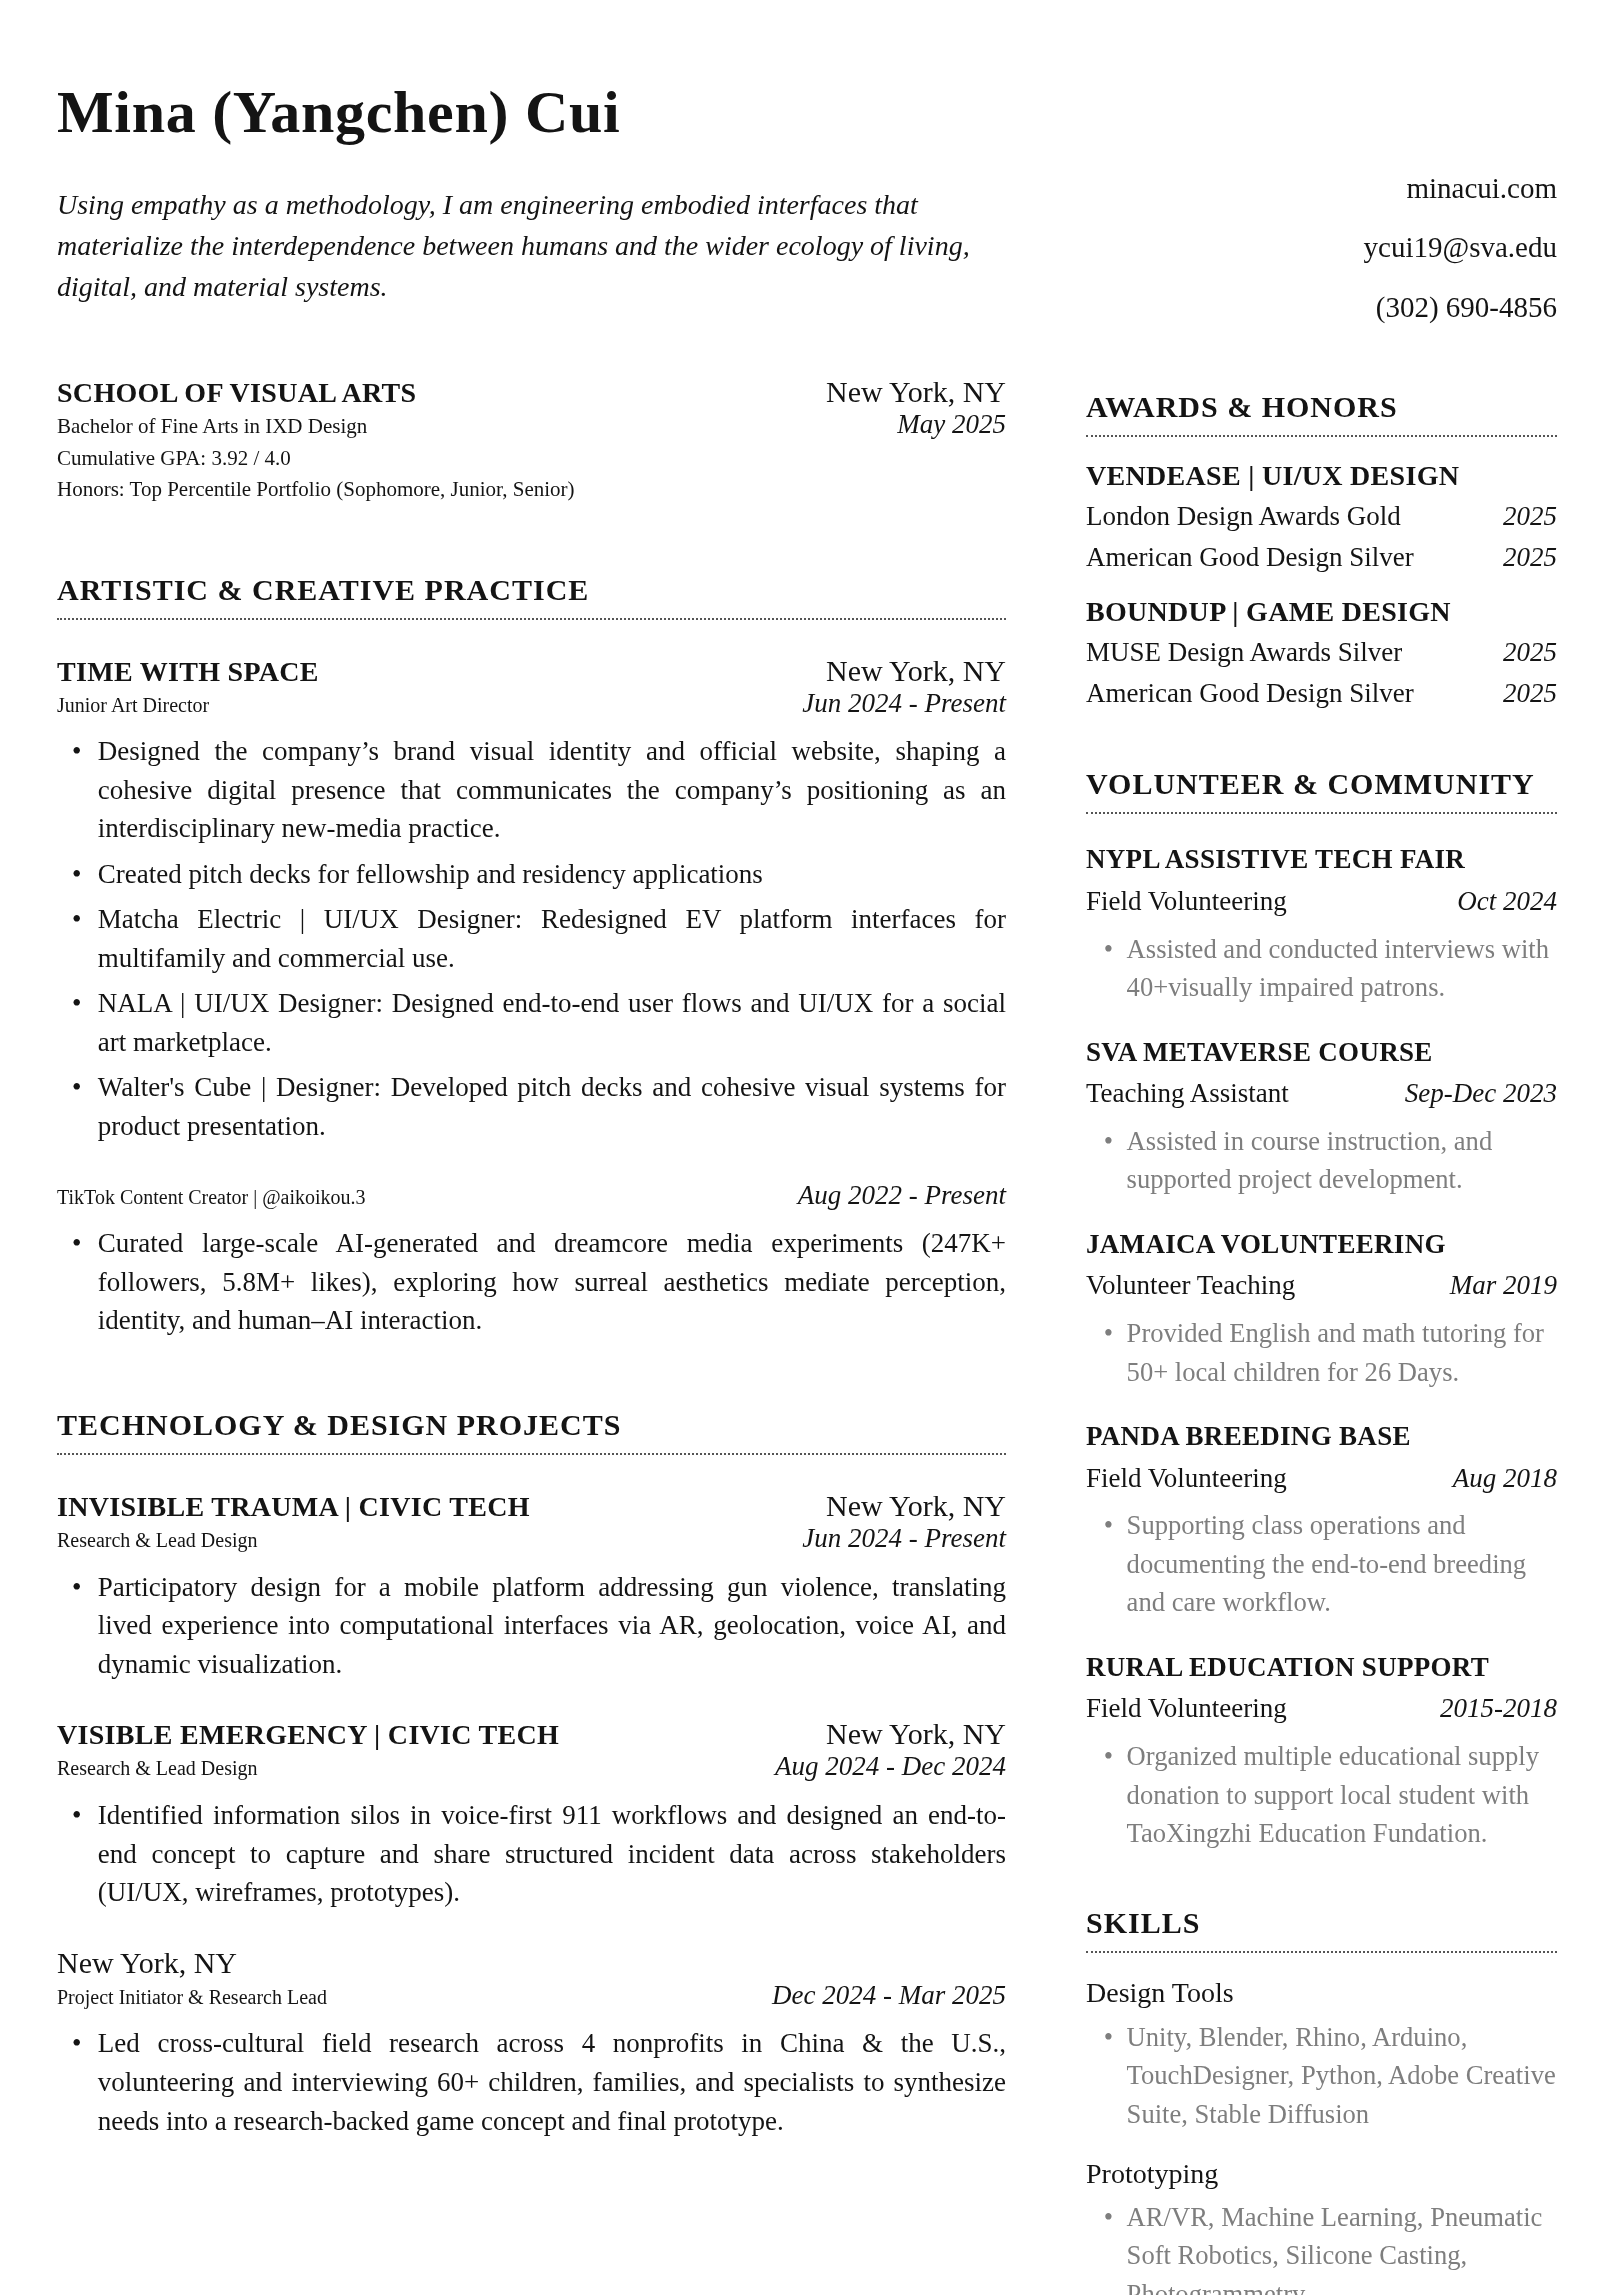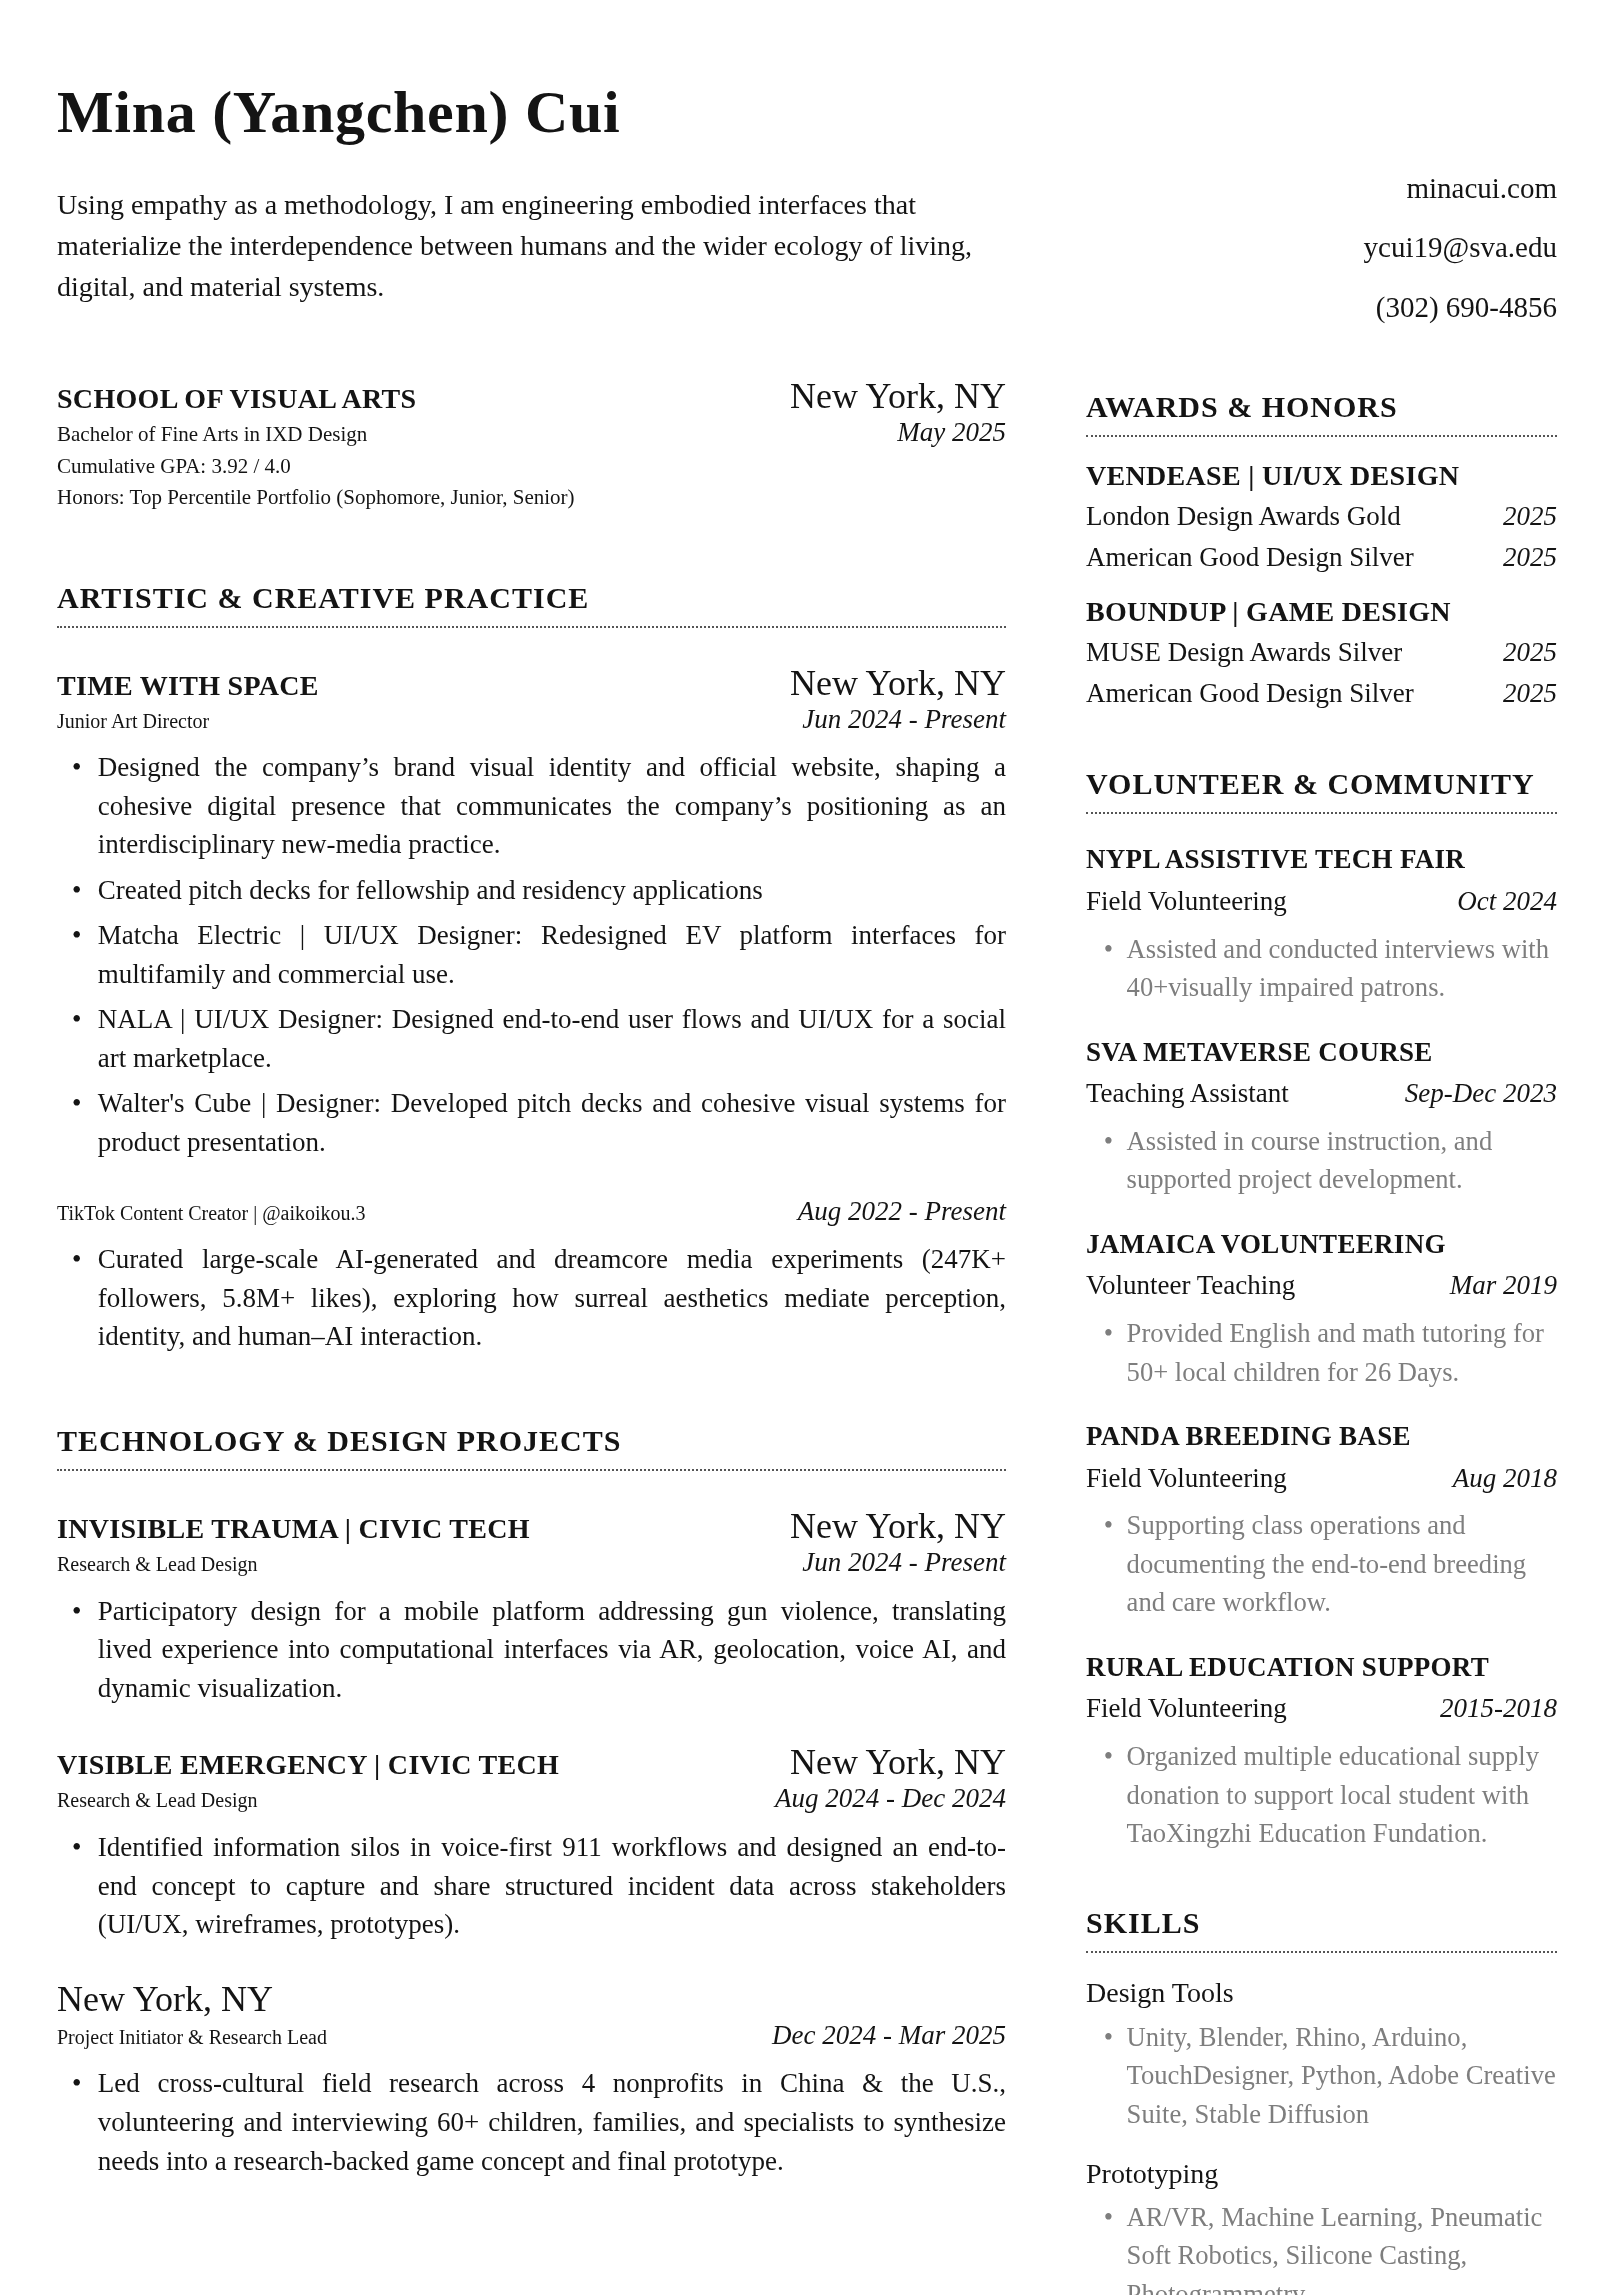--- a/index.html
+++ b/index.html
@@ -7,38 +7,38 @@
   body {
     width:1622px; height:2295px; overflow:hidden;
     font-family:"Liberation Serif","DejaVu Serif",serif;
     color:#141414;
   }
   .page { padding:60px 65px 41px 57px; display:flex; gap:80px; height:100%;margin-top:20px; }
   .col-left { flex:0 0 949px; }
   .col-right { flex:1 1 auto; min-width:0; }
 
   .name { font-size:60px; font-weight:700; letter-spacing:0.7px; line-height:1.08; }
-  .summary { margin-top:40px; font-size:28px; line-height:1.46; max-width:917px; }
+  .summary { margin-top:40px; font-style:italic; font-size:28px; line-height:1.46; max-width:917px; }
 
   .contact { margin-top:79px; text-align:right; font-size:29px; line-height:2.05; }
   .contact div { white-space:nowrap; }
 
   .section { margin-top:68px; }
   .section-title {
     font-size:30px; font-weight:700; letter-spacing:1px;
     padding-bottom:11px; border-bottom:2.7px dotted #555555; margin-bottom:27px;
   }
   .col-right .section { margin-top:53px; }
   .col-right .section-title { margin-bottom:23px; }
 
   .entry { margin-top:34px; }
   .entry:first-of-type { margin-top:0; }
   .row { display:flex; justify-content:space-between; align-items:baseline; gap:20.4px; }
   .org  { font-size:28px; font-weight:700; letter-spacing:0.3px; }
-  .loc  { font-size:36px; white-space:nowrap;text-align:center; }
+  .loc  { font-size:30px; white-space:nowrap;text-align:center; }
   .role { font-size:20px; font-weight:400; }
   .date { font-size:27px; font-style:italic; white-space:nowrap; }
   .plain-line { font-size:21px; line-height:1.48; }
 
   ul.bullets { list-style:none; margin-top:13.6px; }
   ul.bullets li { display:flex; gap:16.4px; font-size:27px; line-height:1.43; margin-bottom:6.8px; padding-left:15px; }
   ul.bullets li .marker { flex:0 0 auto; }
   ul.bullets li .text { flex:1 1 auto; text-align:justify; }
 
   

